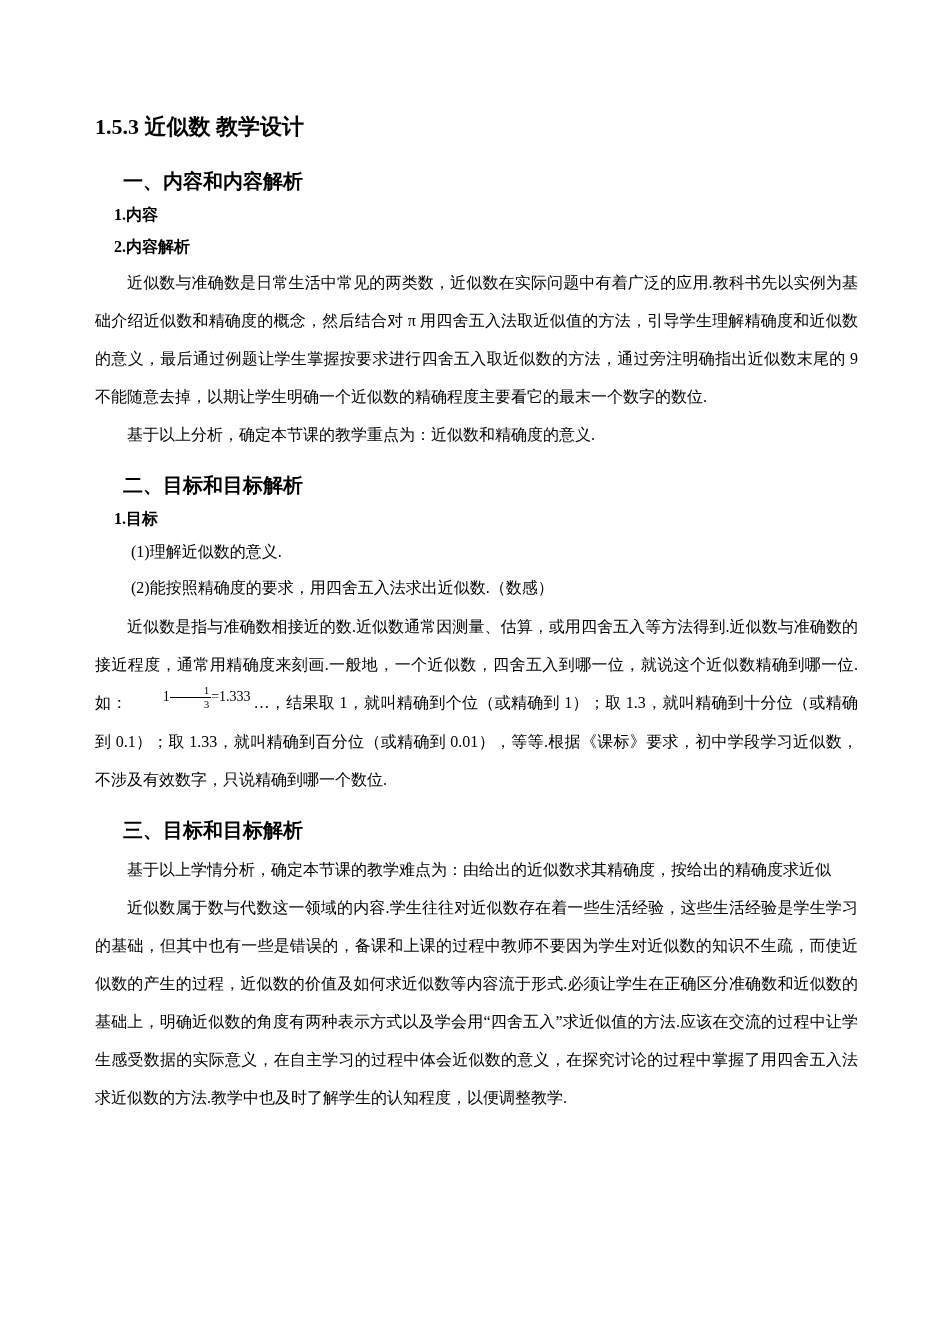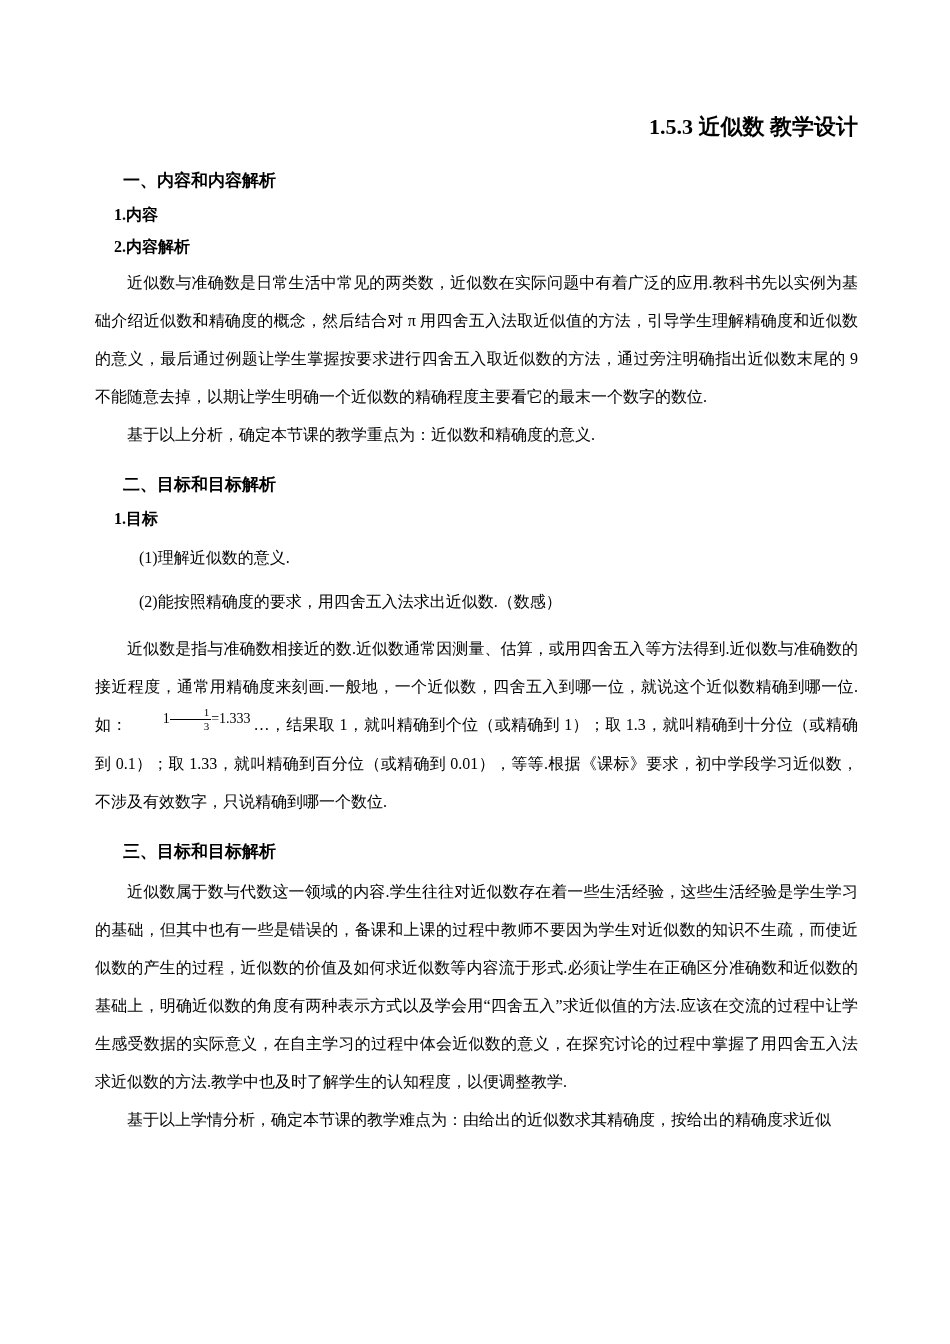--- a/index.html
+++ b/index.html
@@ -15,26 +15,26 @@
     background: #ffffff;
     box-sizing: border-box;
     padding: 112px 92px 0 95px;
     overflow: hidden;
     font-family: "Liberation Serif", "DejaVu Serif", serif;
     color: #000000;
   }
   .doc-title {
     font-size: 22px;
     font-weight: bold;
-    text-align: right;
+    text-align: left;
     line-height: 30px;
     margin: 0 0 26px 0;
   }
   .sec-heading {
-    font-size: 17px;
+    font-size: 20px;
     font-weight: bold;
     line-height: 26px;
     margin: 18px 0 8px 0;
     padding-left: 28px;
   }
   .sub-heading {
     font-size: 16px;
     font-weight: bold;
     line-height: 22px;
     margin: 10px 0 6px 0;
@@ -45,21 +45,21 @@
     line-height: 38px;
     text-align: justify;
     text-indent: 2em;
     margin: 0;
   }
   .item-p {
     font-size: 16px;
     line-height: 32px;
     text-align: justify;
     text-indent: 2em;
-    margin: 12px;
+    margin: 4px;
   }
   .formula {
     display: inline-block;
     vertical-align: middle;
     position: relative;
     top: -7px;
     margin: 0 3px;
     font-size: 14px;
     white-space: nowrap;
   }
@@ -106,17 +106,17 @@
 
   <p class="item-p">(1)理解近似数的意义.</p>
 
   <p class="item-p">(2)能按照精确度的要求，用四舍五入法求出近似数.（数感）</p>
 
 
   <p class="body-p"><span>近似数是指与准确数相接近的数.近似数通常因测量、估算，或用四舍五入等方法得到.近似数与准确数的接近程度，通常用精确度来刻画.一般地，一个近似数，四舍五入到哪一位，就说这个近似数精确到哪一位.如：</span><span class="formula"><span>1</span><span class="frac"><span class="num">1</span><span class="den">3</span></span><span>=1.333</span></span><span>…，结果取 1，就叫精确到个位（或精确到 1）；取 1.3，就叫精确到十分位（或精确到 0.1）；取 1.33，就叫精确到百分位（或精确到 0.01），等等.根据《课标》要求，初中学段学习近似数，不涉及有效数字，只说精确到哪一个数位.</span></p>
 
   <h2 class="sec-heading">三、目标和目标解析</h2>
 
+  <p class="body-p">基于以上学情分析，确定本节课的教学难点为：由给出的近似数求其精确度，按给出的精确度求近似</p>
+
   <p class="body-p">近似数属于数与代数这一领域的内容.学生往往对近似数存在着一些生活经验，这些生活经验是学生学习的基础，但其中也有一些是错误的，备课和上课的过程中教师不要因为学生对近似数的知识不生疏，而使近似数的产生的过程，近似数的价值及如何求近似数等内容流于形式.必须让学生在正确区分准确数和近似数的基础上，明确近似数的角度有两种表示方式以及学会用“四舍五入”求近似值的方法.应该在交流的过程中让学生感受数据的实际意义，在自主学习的过程中体会近似数的意义，在探究讨论的过程中掌握了用四舍五入法求近似数的方法.教学中也及时了解学生的认知程度，以便调整教学.</p>
-
-  <p class="body-p">基于以上学情分析，确定本节课的教学难点为：由给出的近似数求其精确度，按给出的精确度求近似</p>
 
 </div>
 
 </body></html>

